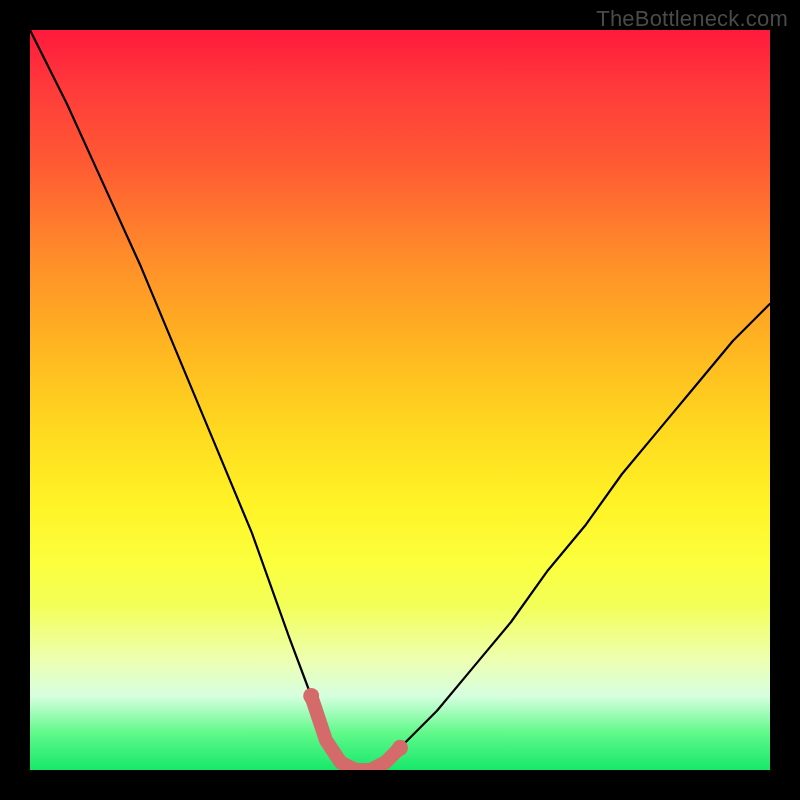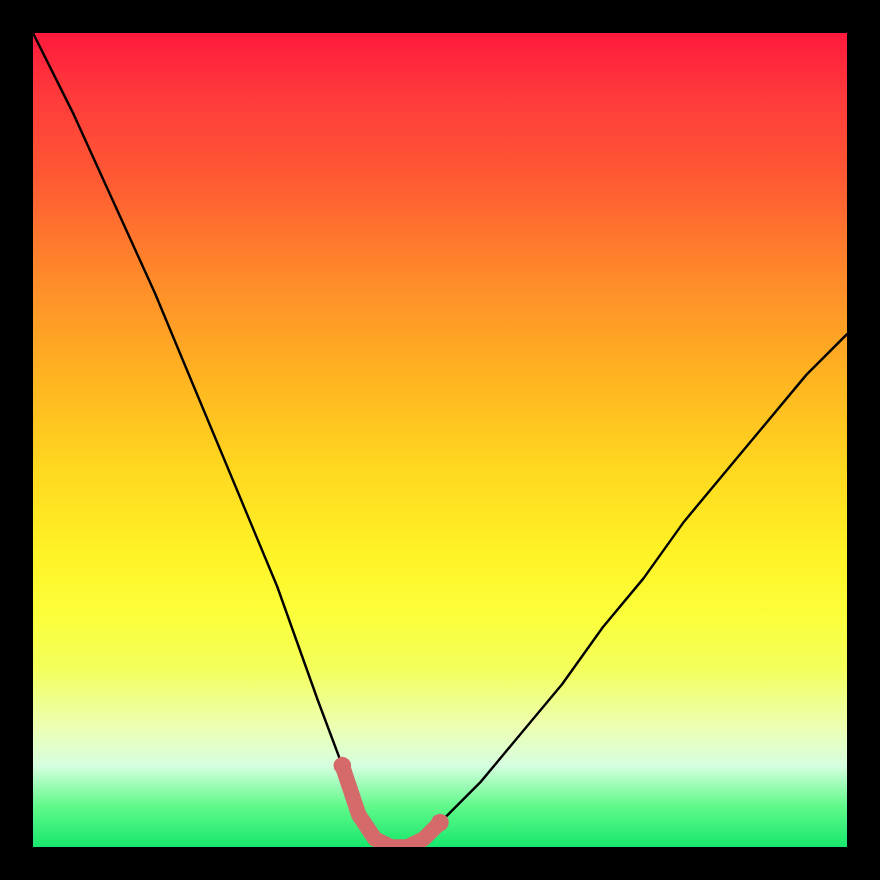--- a/index.html
+++ b/index.html
@@ -57,20 +57,21 @@
     position: absolute;
     inset: 0;
     width: 100%;
     height: 100%;
   }
 </style>
 </head>
 <body>
 
 <div class="frame">
+  <div class="watermark">TheBottleneck.com</div>
 
   <div class="plot">
     <div class="gradient"></div>
     <svg class="curve" viewBox="0 0 740 740" preserveAspectRatio="none">
       <path id="curve-main" fill="none" stroke="#000" stroke-width="2.2" stroke-linecap="round" stroke-linejoin="round" d="M0.0 0.0 L37.0 74.0 L74.0 155.4 L111.0 236.8 L148.0 325.6 L185.0 414.4 L222.0 503.2 L259.0 606.8 L281.2 666.0 L296.0 710.4 L310.8 732.6 L325.6 740.0 L340.4 740.0 L355.2 732.6 L370.0 717.8 L407.0 680.8 L444.0 636.4 L481.0 592.0 L518.0 540.2 L555.0 495.8 L592.0 444.0 L629.0 399.6 L666.0 355.2 L703.0 310.8 L740.0 273.8"></path>
       <path id="curve-highlight" fill="none" stroke="#d46a6a" stroke-width="14" stroke-linecap="round" stroke-linejoin="round" d="M281.2 666.0 L296.0 710.4 L310.8 732.6 L325.6 740.0 L340.4 740.0 L355.2 732.6 L370.0 717.8"></path>
       <g id="highlight-dots" fill="#d46a6a">
           <circle cx="281.2" cy="666.0" r="8"></circle>
           <circle cx="370.0" cy="717.8" r="8"></circle>
         </g>

